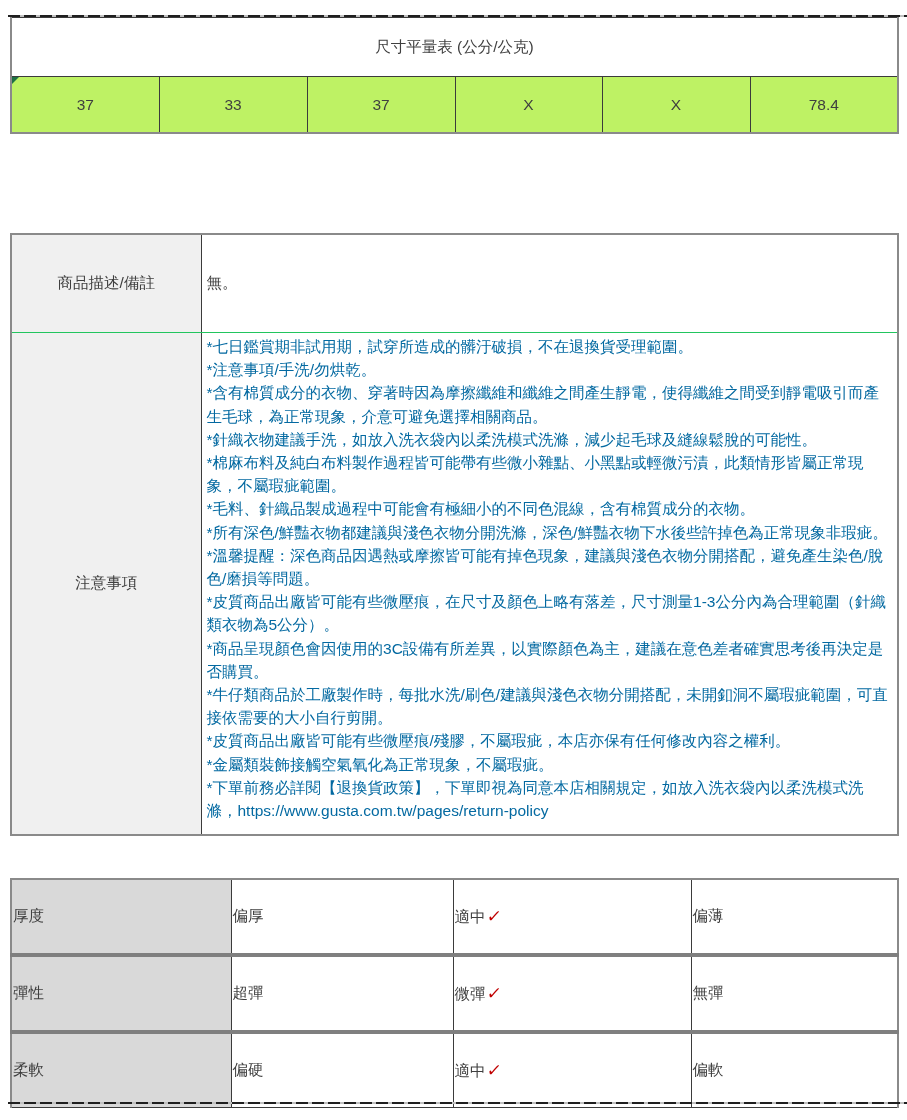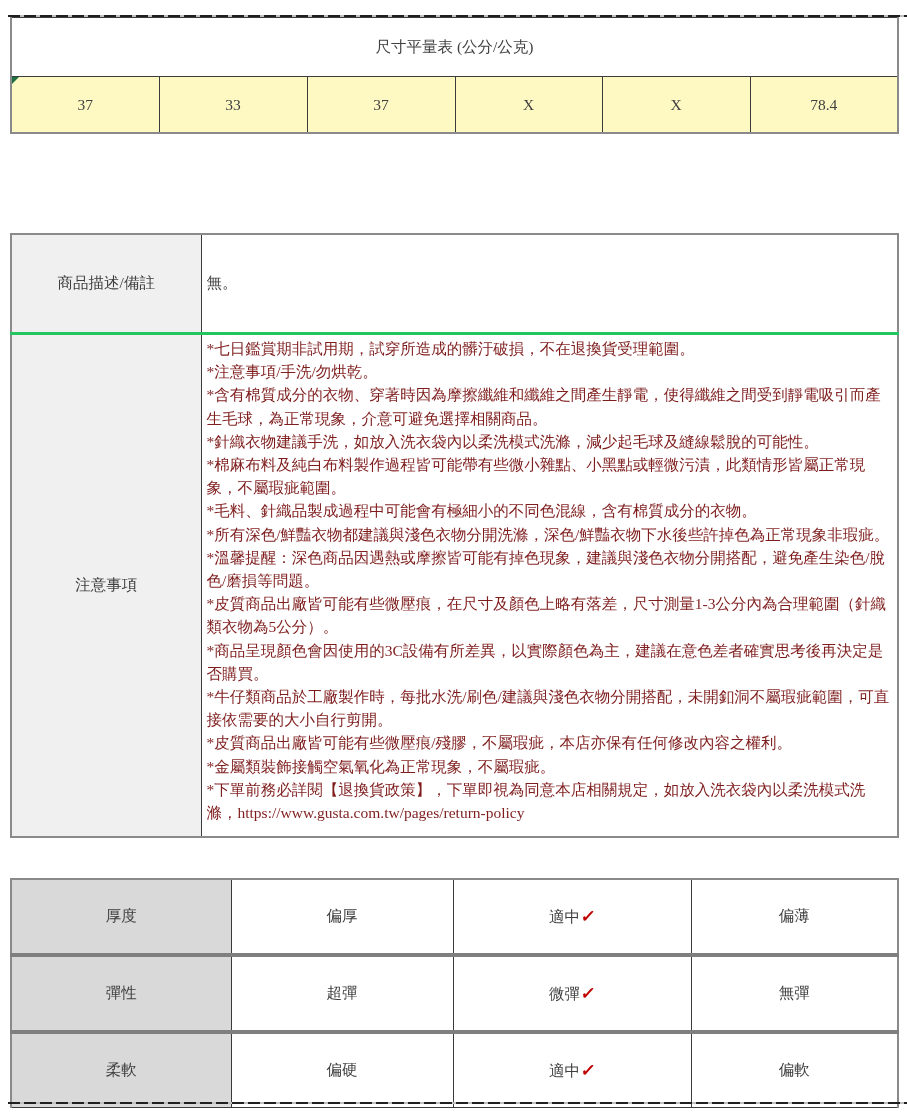--- a/index.html
+++ b/index.html
@@ -2,47 +2,47 @@
 <html><head>
 <meta charset="utf-8">
 <style>
   html,body{margin:0;padding:0;background:#fff;}
   body{
     width:907px;height:1120px;
     font-family:"Liberation Sans","DejaVu Sans",sans-serif;
     color:#3f3f3f;
     -webkit-font-smoothing:antialiased;
   }
-  .sheet{position:relative;width:907px;height:1120px;background:#fff;overflow:hidden;font-family:Liberation Serif, serif;}
+  .sheet{position:relative;width:907px;height:1120px;background:#fff;overflow:hidden;}
 
   table{border-collapse:collapse;table-layout:fixed;position:absolute;background:#fff;}
   td{border:1px solid #3b3b3b;font-size:15.5px;color:#3f3f3f;overflow:hidden;}
 
   
   #size-table{left:10px;top:17px;width:887px;border:2px solid #8a8a8a;border-top:none;}
   #size-table td{text-align:center;vertical-align:middle;}
   #size-table .title-cell{height:56px;background:#fff;}
   #size-table .hdr td{height:54px;background:#efefef;border-bottom:3px solid #7f7f7f;}
-  #size-table .val td{height:53px;background:#fef9c3;position:relative;margin-top:20px;}
+  #size-table .val td{height:53px;background:#bef264;position:relative;margin-top:20px;}
   .tri{position:absolute;top:0;left:0;width:0;height:0;
        border-top:7px solid #1d7044;border-right:7px solid transparent;}
 
   
   #desc-table{left:10px;top:233px;width:887px;border:2px solid #8a8a8a;}
   #desc-table .lbl{width:190px;background:#f0f0f0;text-align:center;vertical-align:middle;}
-  #desc-table .row1 td{height:95px;border-bottom:3px solid #22c55e;}
+  #desc-table .row1 td{height:95px;border-bottom:1px solid #22c55e;}
   #desc-table .row2 td{height:499px;}
   #desc-table .content1{vertical-align:middle;padding-left:5px;}
   #desc-table .content2{vertical-align:top;padding:2px 4px 0 5px;}
-  .note-line{font-size:15.5px;line-height:23.2px;color:#7f1d1d;
+  .note-line{font-size:15.5px;line-height:23.2px;color:#0369a1;
              word-break:break-all;overflow-wrap:anywhere;}
 
   
   #attr-table{left:10px;top:878px;width:887px;border:2px solid #8a8a8a;border-bottom:none;}
-  #attr-table td{height:71px;text-align:center;vertical-align:middle;background:#fff;}
+  #attr-table td{height:71px;vertical-align:middle;background:#fff;}
   #attr-table .lbl{background:#d9d9d9;}
   #attr-table .r1 td,#attr-table .r2 td{border-bottom:4px solid #7f7f7f;}
   .check{color:#c00000;font-weight:bold;font-size:17px;margin-left:1px;
          display:inline-block;transform:skewX(-8deg);}
 
   
   .dash{position:absolute;left:8px;width:899px;height:2px;
         background:repeating-linear-gradient(90deg,#1f1f1f 0 12px,#c0c0c0 12px 16px);}
   .dash-top{top:15px;}
   .dash-bottom{top:1102px;}

